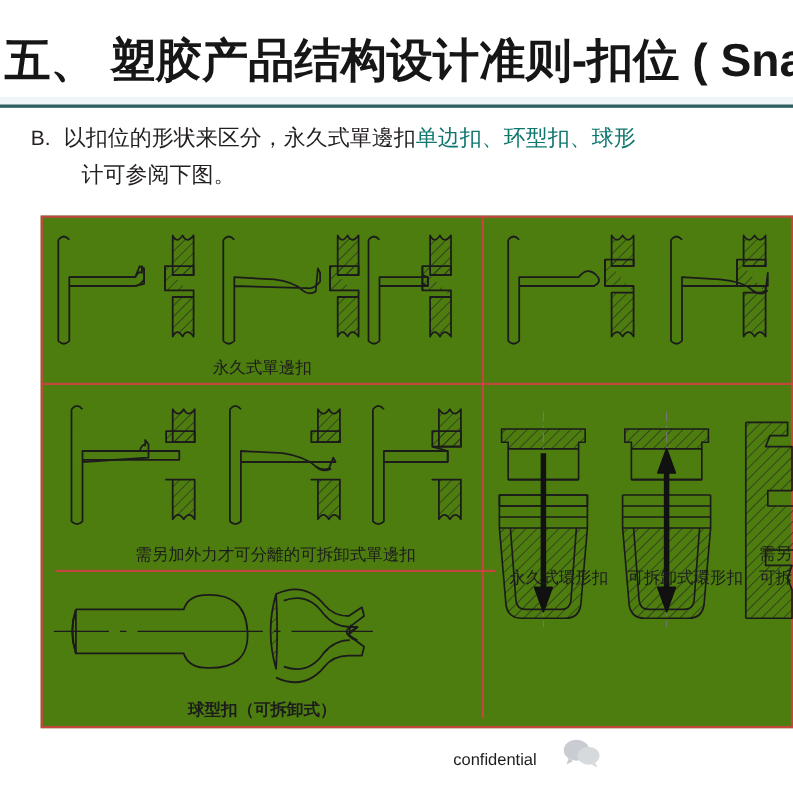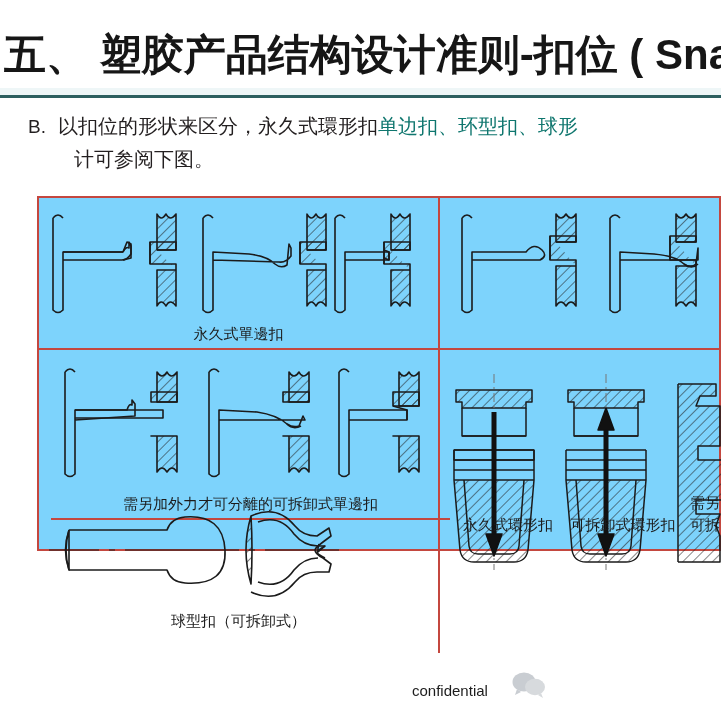--- a/index.html
+++ b/index.html
@@ -50,24 +50,24 @@
     font-family:"Liberation Sans","DejaVu Sans",sans-serif;
     font-size:19px;
     margin-right:12px;
   }
   .body-line.second{padding-left:46px;}
   .hi{color:#0f766e;}
 
   
   .figframe{
     position:absolute;left:37px;top:196px;
-    width:684px;height:355px;
+    width:684px;height:466px;
     border:2px solid #c4473f;
     box-sizing:border-box;
-    background:#7dd3fc;
+    background:#4d7c0f;
   }
   .fig-col-left{
     position:absolute;left:0;top:0;width:399px;height:455px;
   }
   .fig-col-right{
     position:absolute;left:399px;top:0;right:0;height:455px;
     border-left:2px solid #c4473f;box-sizing:border-box;
   }
   .cell{position:relative;box-sizing:border-box;}
   .cell-b{border-bottom:2px solid #c4473f;}
@@ -106,21 +106,21 @@
 <div class="slide">
 
   <div class="title-bar">
     <span class="title-text">五、 塑胶产品结构设计准则-扣位 ( Snap</span>
   </div>
   <div class="title-rule-soft"></div>
   <div class="title-rule"></div>
 
   <div class="body-block">
     <div class="body-line">
-      <span class="bullet-letter">B.</span><span>以扣位的形状来区分，永久式環形扣</span><span class="hi">单边扣、环型扣、球形</span>
+      <span class="bullet-letter">B.</span><span>以扣位的形状来区分，永久式單邊扣</span><span class="hi">单边扣、环型扣、球形</span>
     </div>
     <div class="body-line second">计可参阅下图。</div>
   </div>
 
   <div class="figframe">
 
     <div class="fig-col-left">
 
       <div class="cell cell-b" style="position:absolute;left:0;top:0;width:399px;height:152px;">
         <div class="drawbox">
@@ -182,21 +182,21 @@
               <path d="M348,22 q5,8 10,0 q4,8 10,0 L368,56 L348,56 Z" fill="url(#hatch)"></path>
               <path d="M348,56 L368,56 L368,42 L342,42 L342,56 Z" fill="url(#hatch)"></path>
               <path d="M342,86 L368,86 L368,122 q-5,-8 -10,0 q-5,-8 -10,0 L348,86 Z" fill="url(#hatch)"></path>
               <path d="M342,56 L356,60 L356,70"></path>
             </g>
           </svg>
         </div>
         <div class="cell-cap">需另加外力才可分離的可拆卸式單邊扣</div>
       </div>
 
-      <div class="cell" style="position:absolute;left:0;top:304px;width:399px;height:133px;">
+      <div class="cell" style="position:absolute;left:0;top:328px;width:399px;height:133px;font-weight:bold;">
         <div class="drawbox">
           <svg width="399" height="133" viewBox="0 0 399 133">
             <g fill="none" stroke="#1b1b1b" stroke-width="1.6" stroke-linejoin="round">
 
               <path d="M30,28 q-6,20 0,40 L30,28"></path>
               <path d="M30,28 L128,28 q4,-12 18,-13 q38,-3 40,33 q2,36 -40,33 q-14,-1 -18,-13 L30,68"></path>
               <path d="M30,28 q-7,20 0,40"></path>
 
               <path d="M212,14 q-10,34 0,68 q2,-34 0,-68 Z" fill="url(#hatch)"></path>
               <path d="M212,14 q26,-12 44,10 q8,10 22,10 L290,26 L292,34 L284,40 q-8,6 -8,8 q0,4 8,8 L292,62 L290,70 L278,70 q-14,0 -22,10 q-18,22 -44,10"></path>

